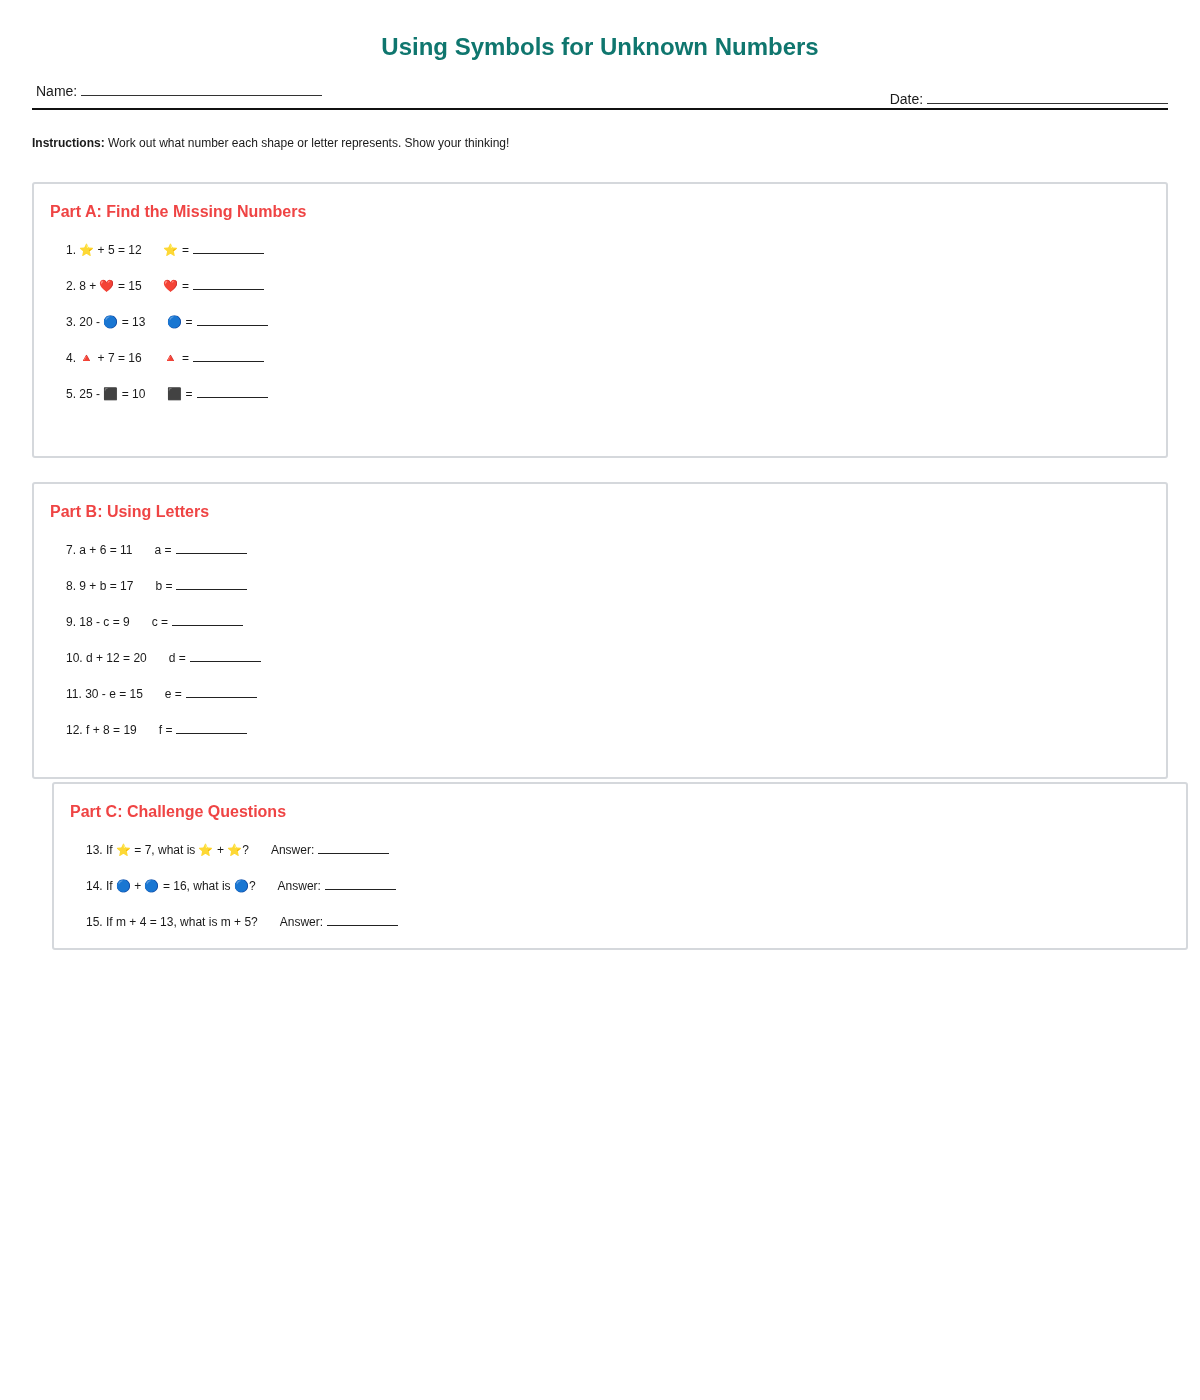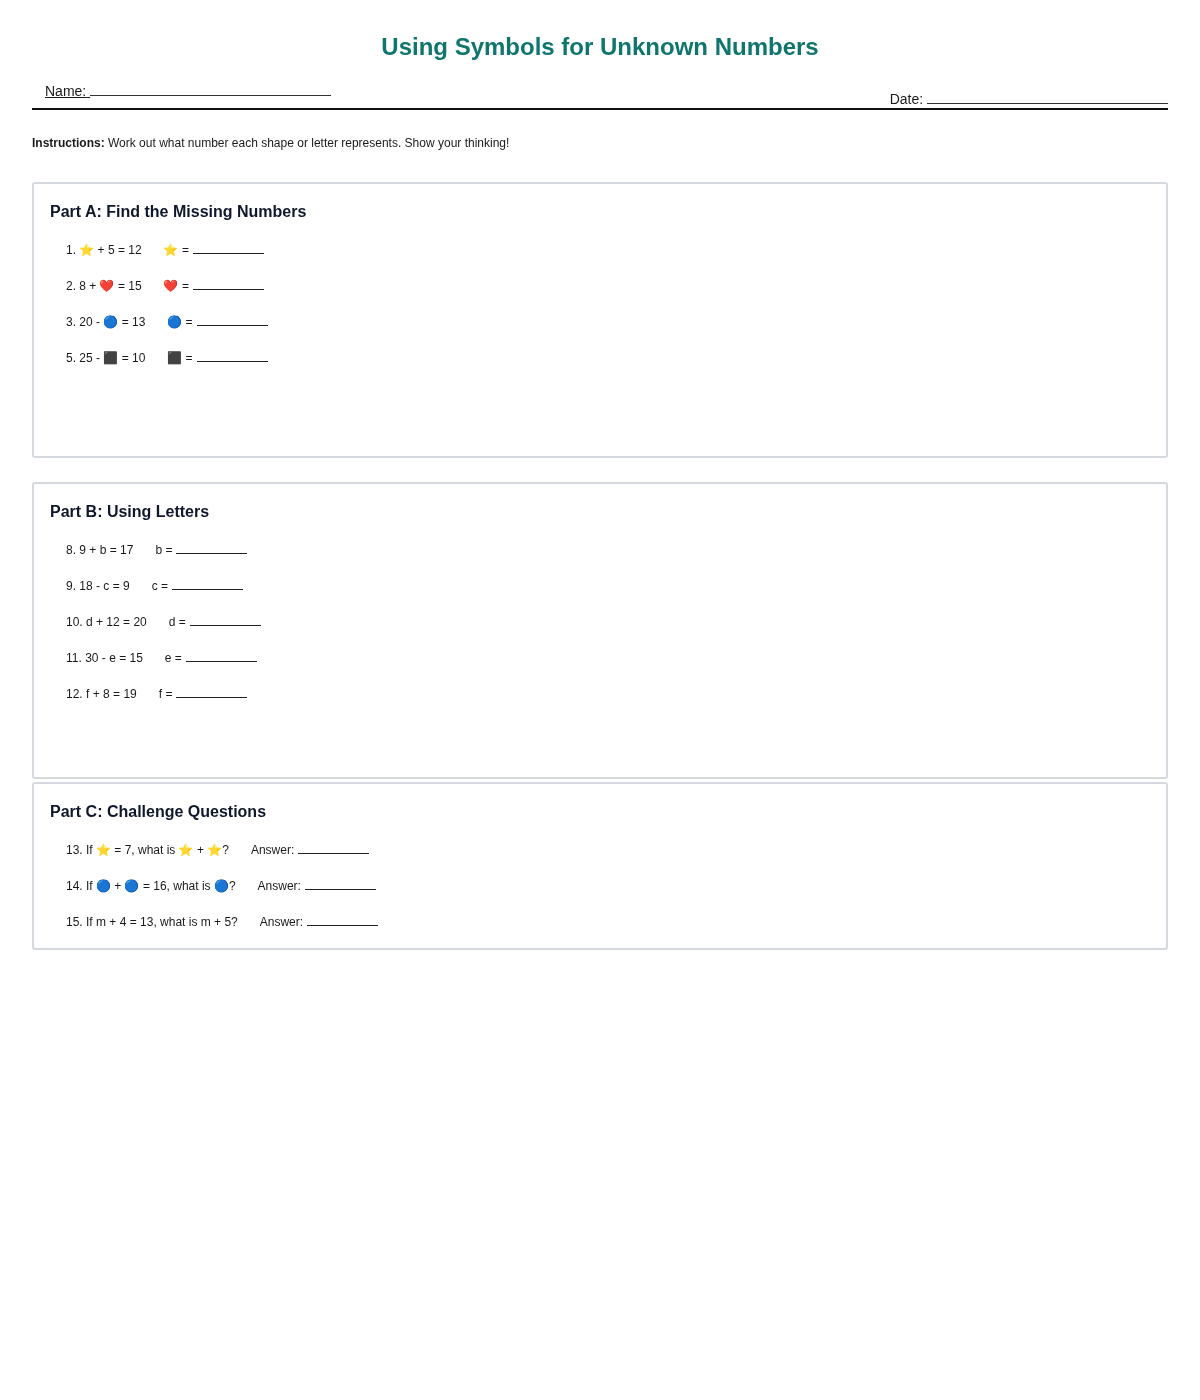--- a/index.html
+++ b/index.html
@@ -1,30 +1,30 @@
 <!DOCTYPE html>
 <html><head>
 <meta charset="utf-8">
 <style>
   * { box-sizing: border-box; margin: 0; padding: 0; }
   html, body { width: 1200px; height: 1400px; background: #ffffff; }
   body { font-family: "Liberation Sans", sans-serif; color: #1a1a1a; position: relative; }
   .page { position: absolute; left: 32px; top: 0; width: 1136px; }
   .title { position: absolute; top: 33px; left: 0; width: 1136px; text-align: center; font-size: 24px; font-weight: bold; color: #0f766e; }
   .name-row { position: absolute; top: 80px; left: 0; width: 1136px; height: 30px; border-bottom: 2px solid #111; font-size: 14px; }
-  .name-field { position: absolute; left: 13px; top: 2px; text-decoration: underline; }
+  .name-field { position: absolute; left: 4px; top: 2px; }
   .date-field { position: absolute; right: 0; top: 10px; }
   .blank-line { display: inline-block; border-bottom: 1px solid #333; height: 14px; vertical-align: baseline; }
   .instructions { position: absolute; top: 136px; left: 0; font-size: 12px; }
   .instructions b { font-weight: bold; }
   .section { position: absolute; left: 0; width: 1136px; border: 2px solid #d5d8dc; border-radius: 3px; }
   .section-a { top: 182px; height: 276px; }
   .section-b { top: 482px; height: 297px; }
-  .section-c { top: 782px; height: 168px; }
-  .section-title { position: absolute; left: 16px; top: 19px; font-size: 16px; font-weight: bold; color: #0f172a; }
+  .section-c { top: 782px; height: 168px; margin-left: 20px; }
+  .section-title { position: absolute; left: 16px; top: 19px; font-size: 16px; font-weight: bold; color: #ef4444; }
   .q-list { position: absolute; left: 32px; top: 54px; }
   .q { height: 36px; font-size: 12px; line-height: 20px; white-space: pre; }
   .ans-blank { display: inline-block; width: 71px; border-bottom: 1px solid #222; height: 16px; vertical-align: baseline; margin-left: 4px; }
   .gap { display: inline-block; width: 22px; }
 </style>
 </head>
 <body>
 
 <div class="page">
   <h1 class="title">Using Symbols for Unknown Numbers</h1>
@@ -41,27 +41,29 @@
   </div>
 
   <p class="instructions"><b>Instructions:</b><span> Work out what number each shape or letter represents. Show your thinking!</span></p>
 
   <div class="section section-a">
     <div class="section-title">Part A: Find the Missing Numbers</div>
     <div class="q-list">
       <div class="q"><span>1. ⭐ + 5 = 12</span><span class="gap"></span><span>⭐ =</span><span class="ans-blank"></span></div>
       <div class="q"><span>2. 8 + ❤️ = 15</span><span class="gap"></span><span>❤️ =</span><span class="ans-blank"></span></div>
       <div class="q"><span>3. 20 - 🔵 = 13</span><span class="gap"></span><span>🔵 =</span><span class="ans-blank"></span></div>
+      <div class="q"><span>4. 🔺 + 7 = 16</span><span class="gap"></span><span>🔺 =</span><span class="ans-blank"></span></div>
       <div class="q"><span>5. 25 - ⬛ = 10</span><span class="gap"></span><span>⬛ =</span><span class="ans-blank"></span></div>
     </div>
   </div>
 
   <div class="section section-b">
     <div class="section-title">Part B: Using Letters</div>
     <div class="q-list">
+      <div class="q"><span>7. a + 6 = 11</span><span class="gap"></span><span>a =</span><span class="ans-blank"></span></div>
       <div class="q"><span>8. 9 + b = 17</span><span class="gap"></span><span>b =</span><span class="ans-blank"></span></div>
       <div class="q"><span>9. 18 - c = 9</span><span class="gap"></span><span>c =</span><span class="ans-blank"></span></div>
       <div class="q"><span>10. d + 12 = 20</span><span class="gap"></span><span>d =</span><span class="ans-blank"></span></div>
       <div class="q"><span>11. 30 - e = 15</span><span class="gap"></span><span>e =</span><span class="ans-blank"></span></div>
       <div class="q"><span>12. f + 8 = 19</span><span class="gap"></span><span>f =</span><span class="ans-blank"></span></div>
     </div>
   </div>
 
   <div class="section section-c">
     <div class="section-title">Part C: Challenge Questions</div>

